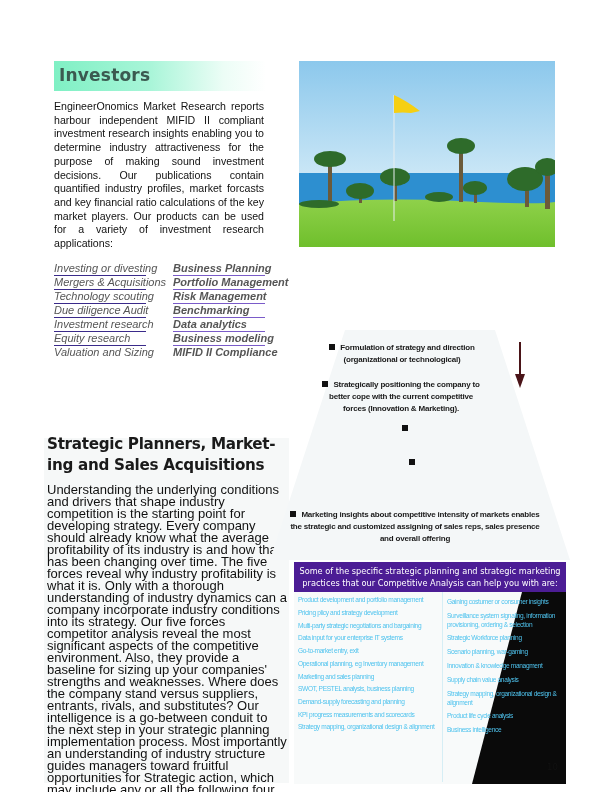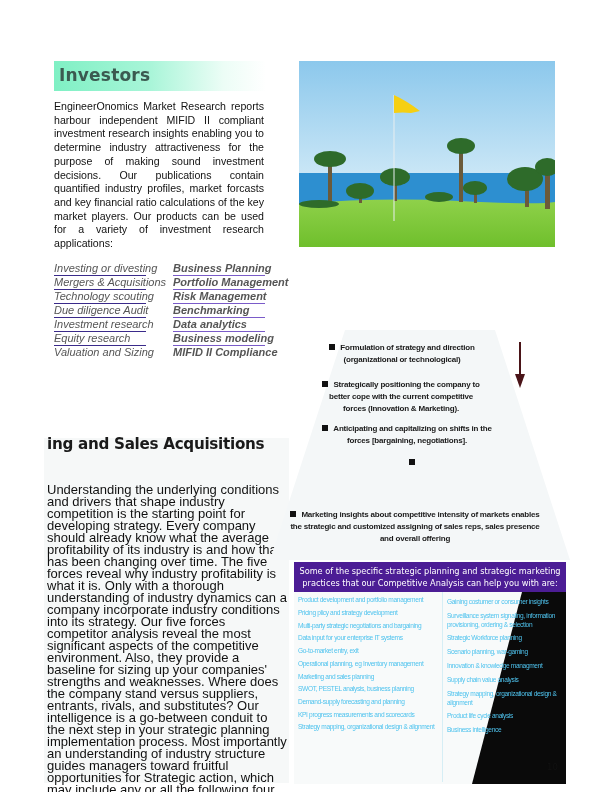--- a/index.html
+++ b/index.html
@@ -157,36 +157,37 @@
       <ellipse cx="20" cy="143" rx="20" ry="4"></ellipse>
     </g>
 
     <line x1="95" y1="34" x2="95" y2="160" stroke="#e8eef0" stroke-width="1"></line>
     <path d="M95 34 Q108 40 121 50 L112 52 Q104 51 95 52 Z" fill="#f5cf12"></path>
   </svg>
 </div>
 
 <div class="strat-panel"></div>
 <h2 class="strat-title">
+  <span style="display:block">Strategic Planners, Market-</span>
   <span style="display:block">ing and Sales Acquisitions</span>
 </h2>
 <p class="strat-body">Understanding the underlying conditions and drivers that shape industry competition is the starting point for developing strategy. Every company should already know what the average profitability of its industry is and how that has been changing over time. The five forces reveal why industry profitability is what it is. Only with a thorough understanding of industry dynamics can a company incorporate industry conditions into its strategy.  Our five forces competitor analysis reveal the most significant aspects of the competitive environment.  Also, they provide a baseline for sizing up your companies' strengths and weaknesses. Where does the company stand versus suppliers, entrants, rivals, and substitutes? Our intelligence is a go-between conduit to the next step in your strategic planning implementation process. Most importantly an understanding of industry structure guides managers toward fruitful opportunities for Strategic action, which may include any or all the following four bullet points listed from top to bottom</p>
 
 <svg class="pyramid" viewBox="0 0 300 230" xmlns="http://www.w3.org/2000/svg">
   <polygon points="75,0 225,0 300,230 0,230" fill="#f4f7f8"></polygon>
 </svg>
 
 <div class="pyr-item" style="left:322px; top:342px; width:160px;">
   <span class="bullet"></span><span>Formulation of strategy and direction (organizational or technological)</span>
 </div>
 <div class="pyr-item" style="left:320px; top:379px; width:162px;">
   <span class="bullet"></span><span>Strategically positioning the company to better cope with the current competitive forces (Innovation &amp; Marketing).</span>
 </div>
 <div class="pyr-item" style="left:318px; top:423px; width:178px;">
-  <span class="bullet"></span><span>Anticipating and capitalizing on shifts in the forces [bargaining, negotiations].</span>
+  <span class="bullet"></span>
 </div>
 <div class="pyr-item" style="left:298px; top:457px; width:232px;">
   <span class="bullet"></span>
 </div>
 <div class="pyr-item" style="left:290px; top:509px; width:250px;">
   <span class="bullet"></span><span>Marketing insights about competitive intensity of markets enables the strategic and customized assigning of sales reps, sales presence and overall offering</span>
 </div>
 
 <svg class="arrow-down" viewBox="0 0 12 46" xmlns="http://www.w3.org/2000/svg">
   <rect x="5" y="0" width="2" height="36" fill="#4a1418"></rect>

